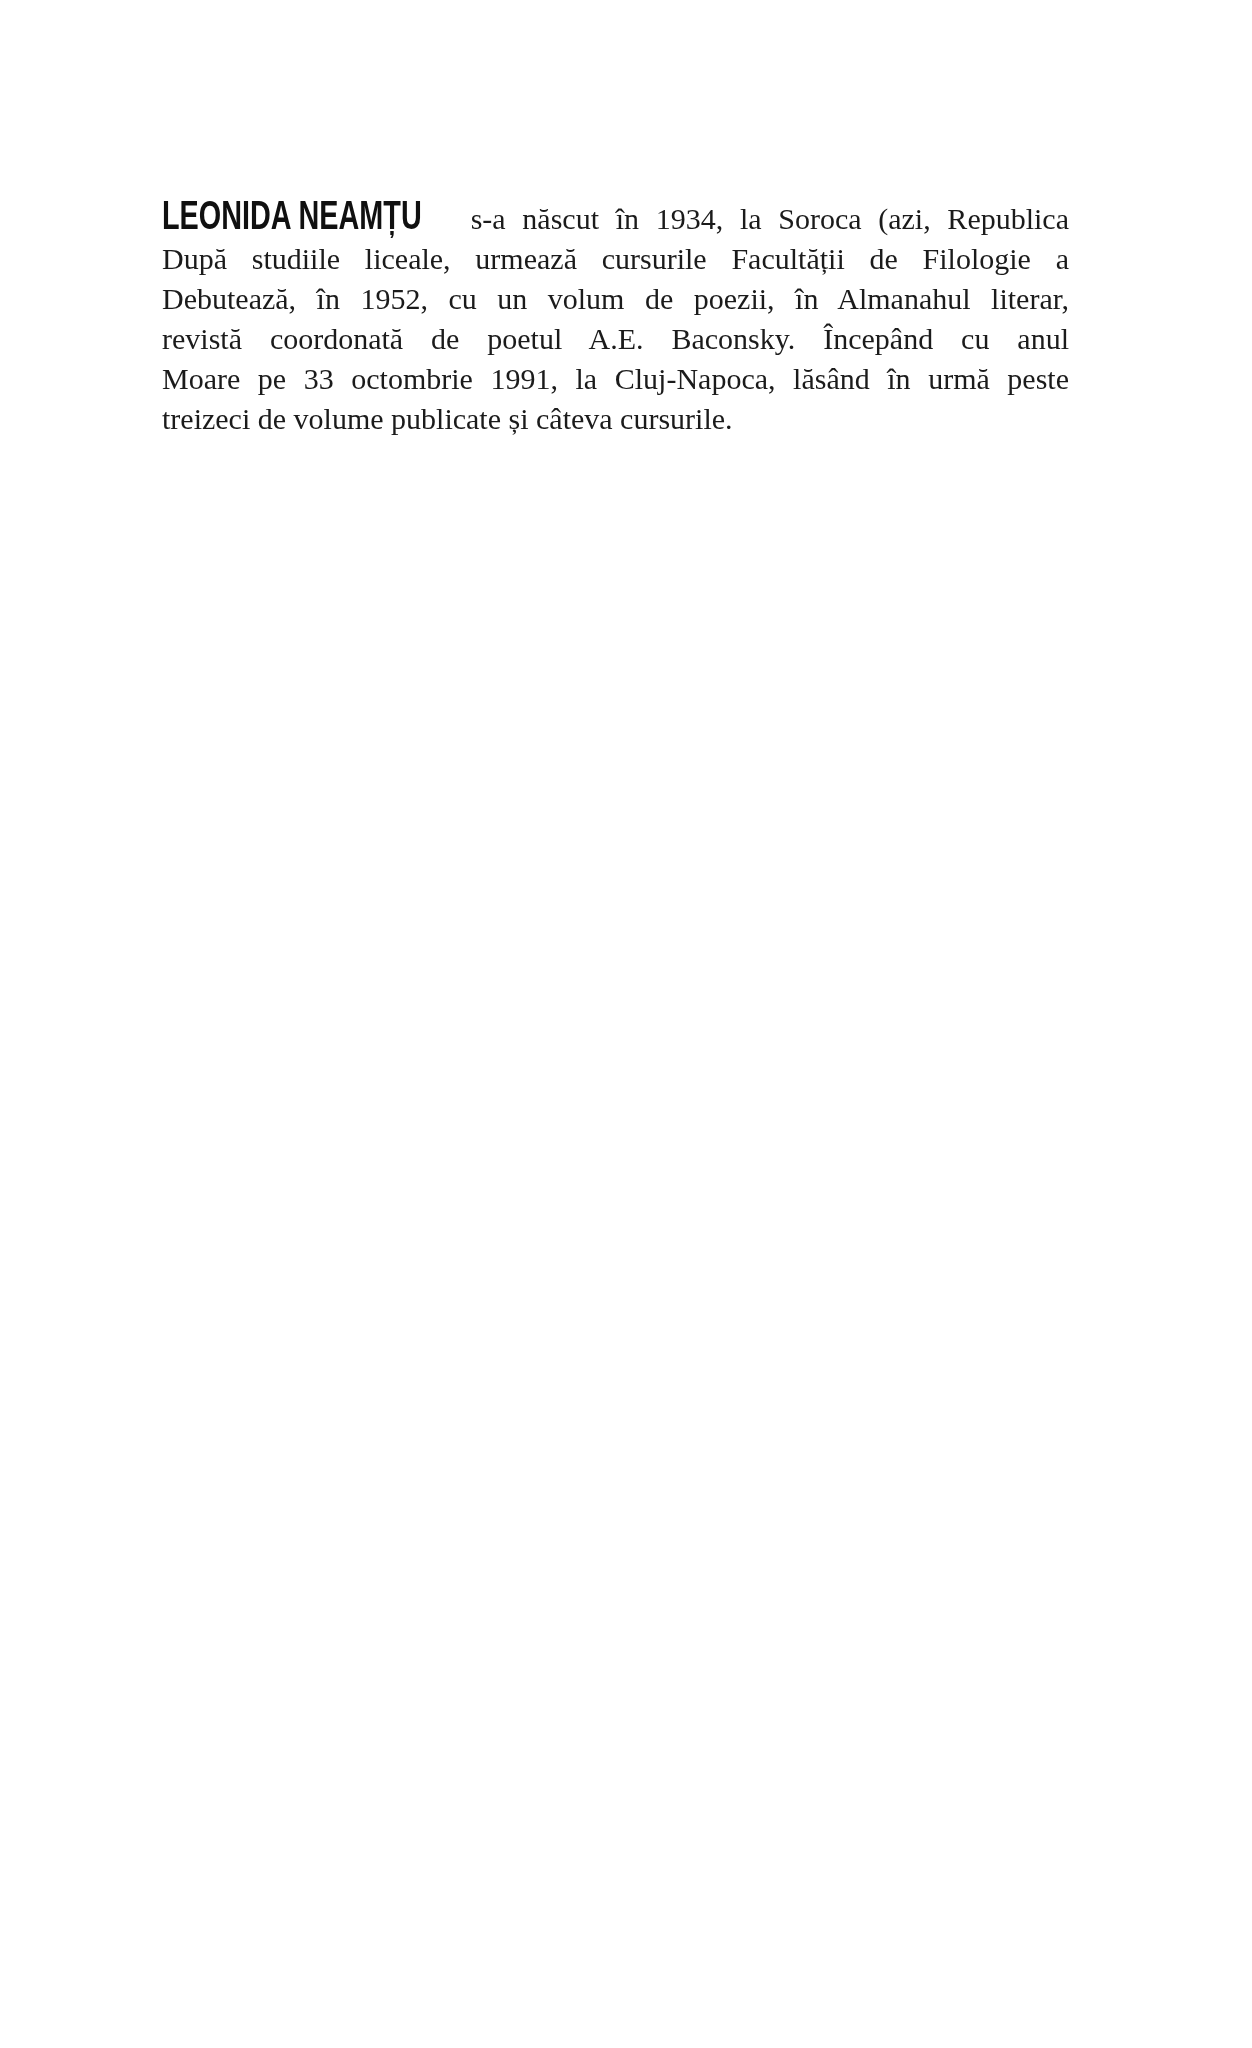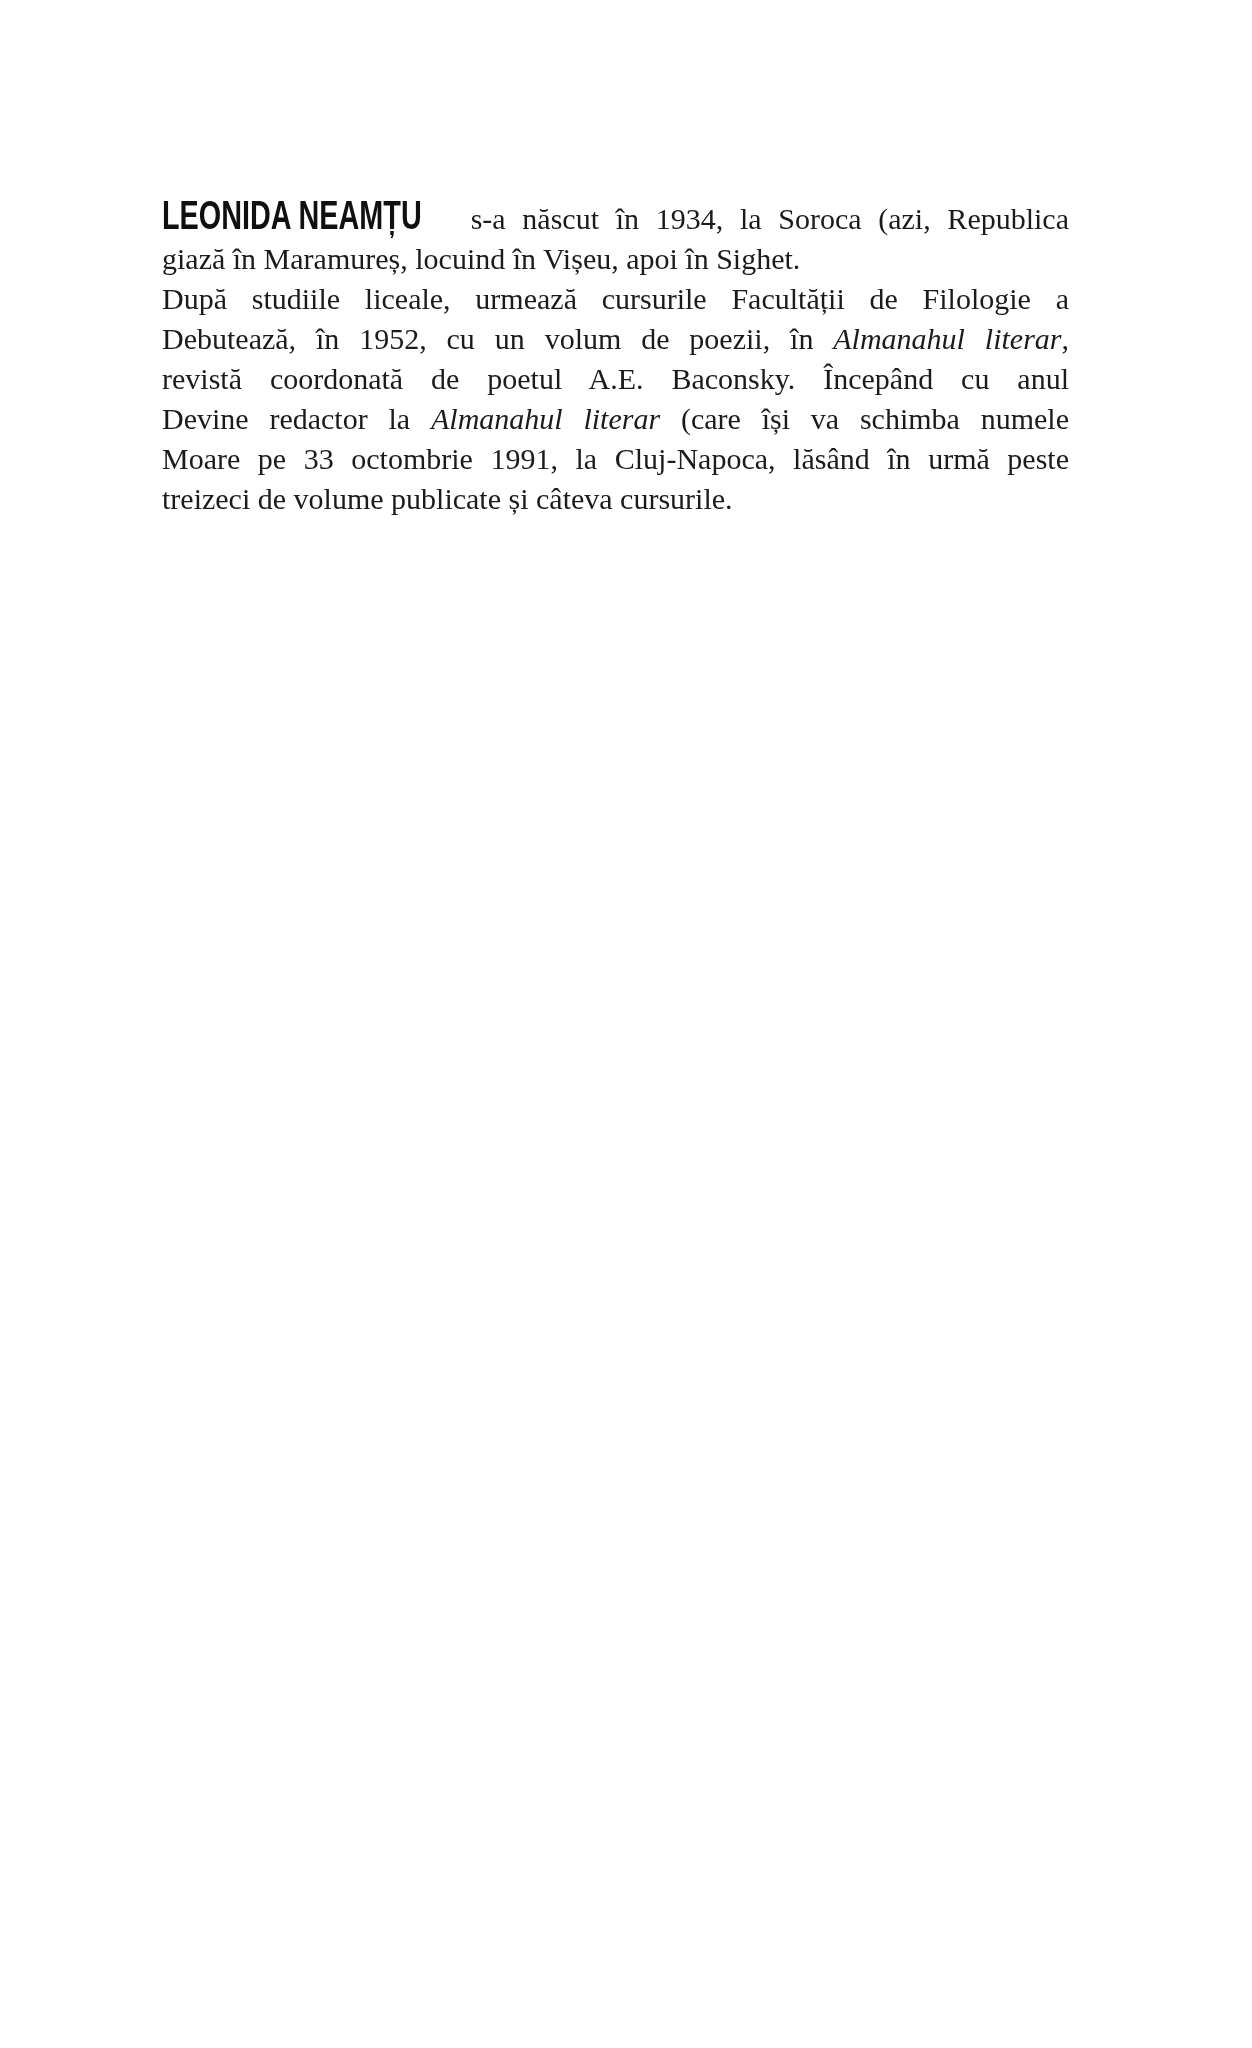--- a/index.html
+++ b/index.html
@@ -40,42 +40,40 @@
   .author {
     display: inline-block;
     font-family: "Liberation Sans", sans-serif;
     font-weight: 700;
     font-size: 40px;
     line-height: 40px;
     color: #101010;
     transform: scaleX(0.72);
     transform-origin: 0 60%;
   }
-  .it { font-style: italic; }
+  .it { }
 </style>
 </head>
 <body>
 
 <div class="page">
   <div class="text-block">
 
     <div class="jline"><span class="author-wrap"><span class="author">LEONIDA NEAMȚU</span></span><span> s-a născut în 1934, la Soroca (azi, Republica</span></div>
 
 
-    <div class="jline end"><span>giază în Maramureș, locuind în Vișeu, apoi în Sighet.</span></div>
 
     <div class="jline"><span>După studiile liceale, urmează cursurile Facultății de Filologie a</span></div>
 
 
     <div class="jline"><span>Debutează, în 1952, cu un volum de poezii, în </span><span class="it">Almanahul literar</span><span>,</span></div>
 
     <div class="jline"><span>revistă coordonată de poetul A.E. Baconsky. Începând cu anul</span></div>
 
 
-    <div class="jline"><span>Devine redactor la </span><span class="it">Almanahul literar</span><span> (care își va schimba numele</span></div>
 
 
     <div class="jline"><span>Moare pe 33 octombrie 1991, la Cluj-Napoca, lăsând în urmă peste</span></div>
 
     <div class="jline end"><span>treizeci de volume publicate și câteva cursurile.</span></div>
 
   </div>
 </div>
 
 </body></html>

